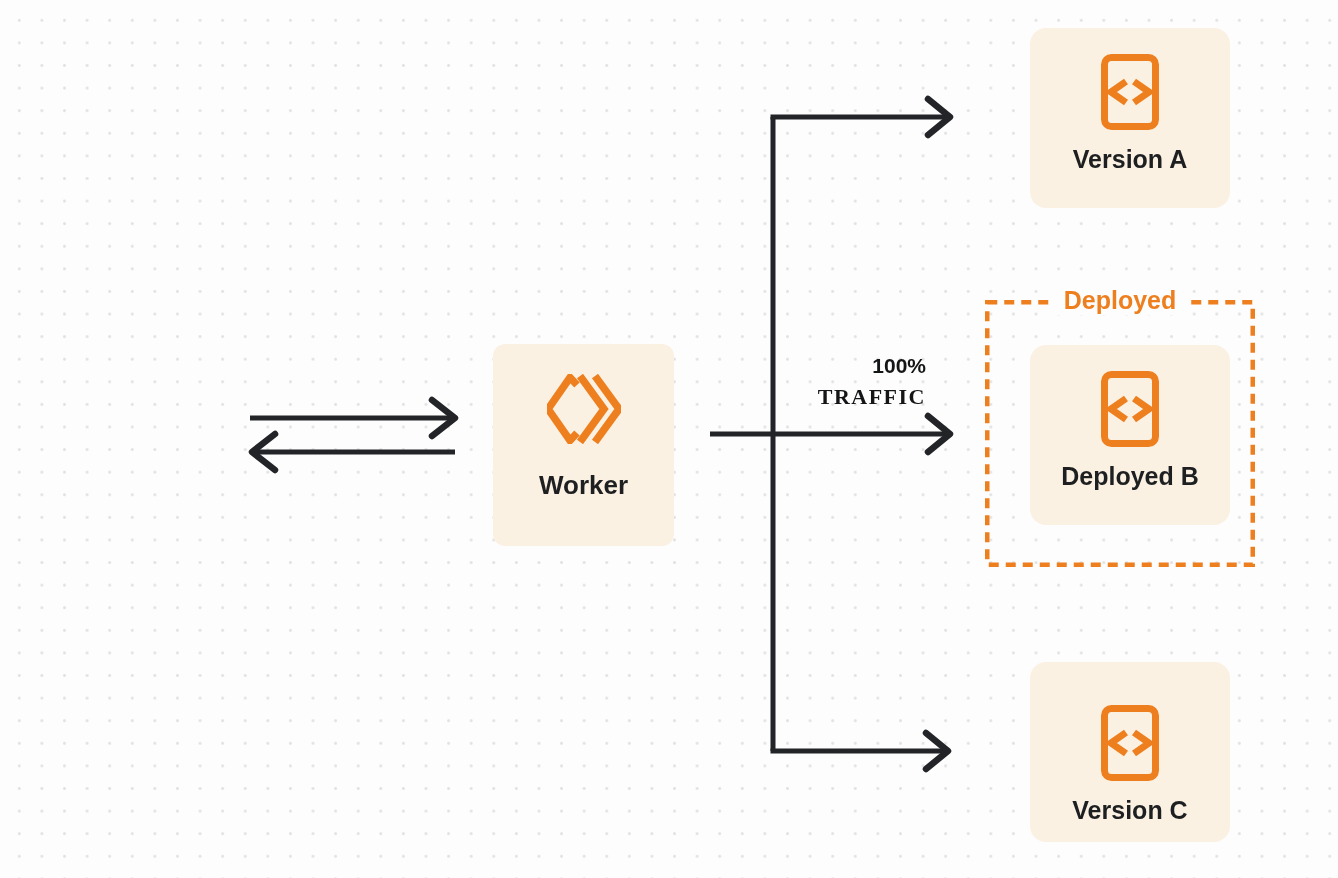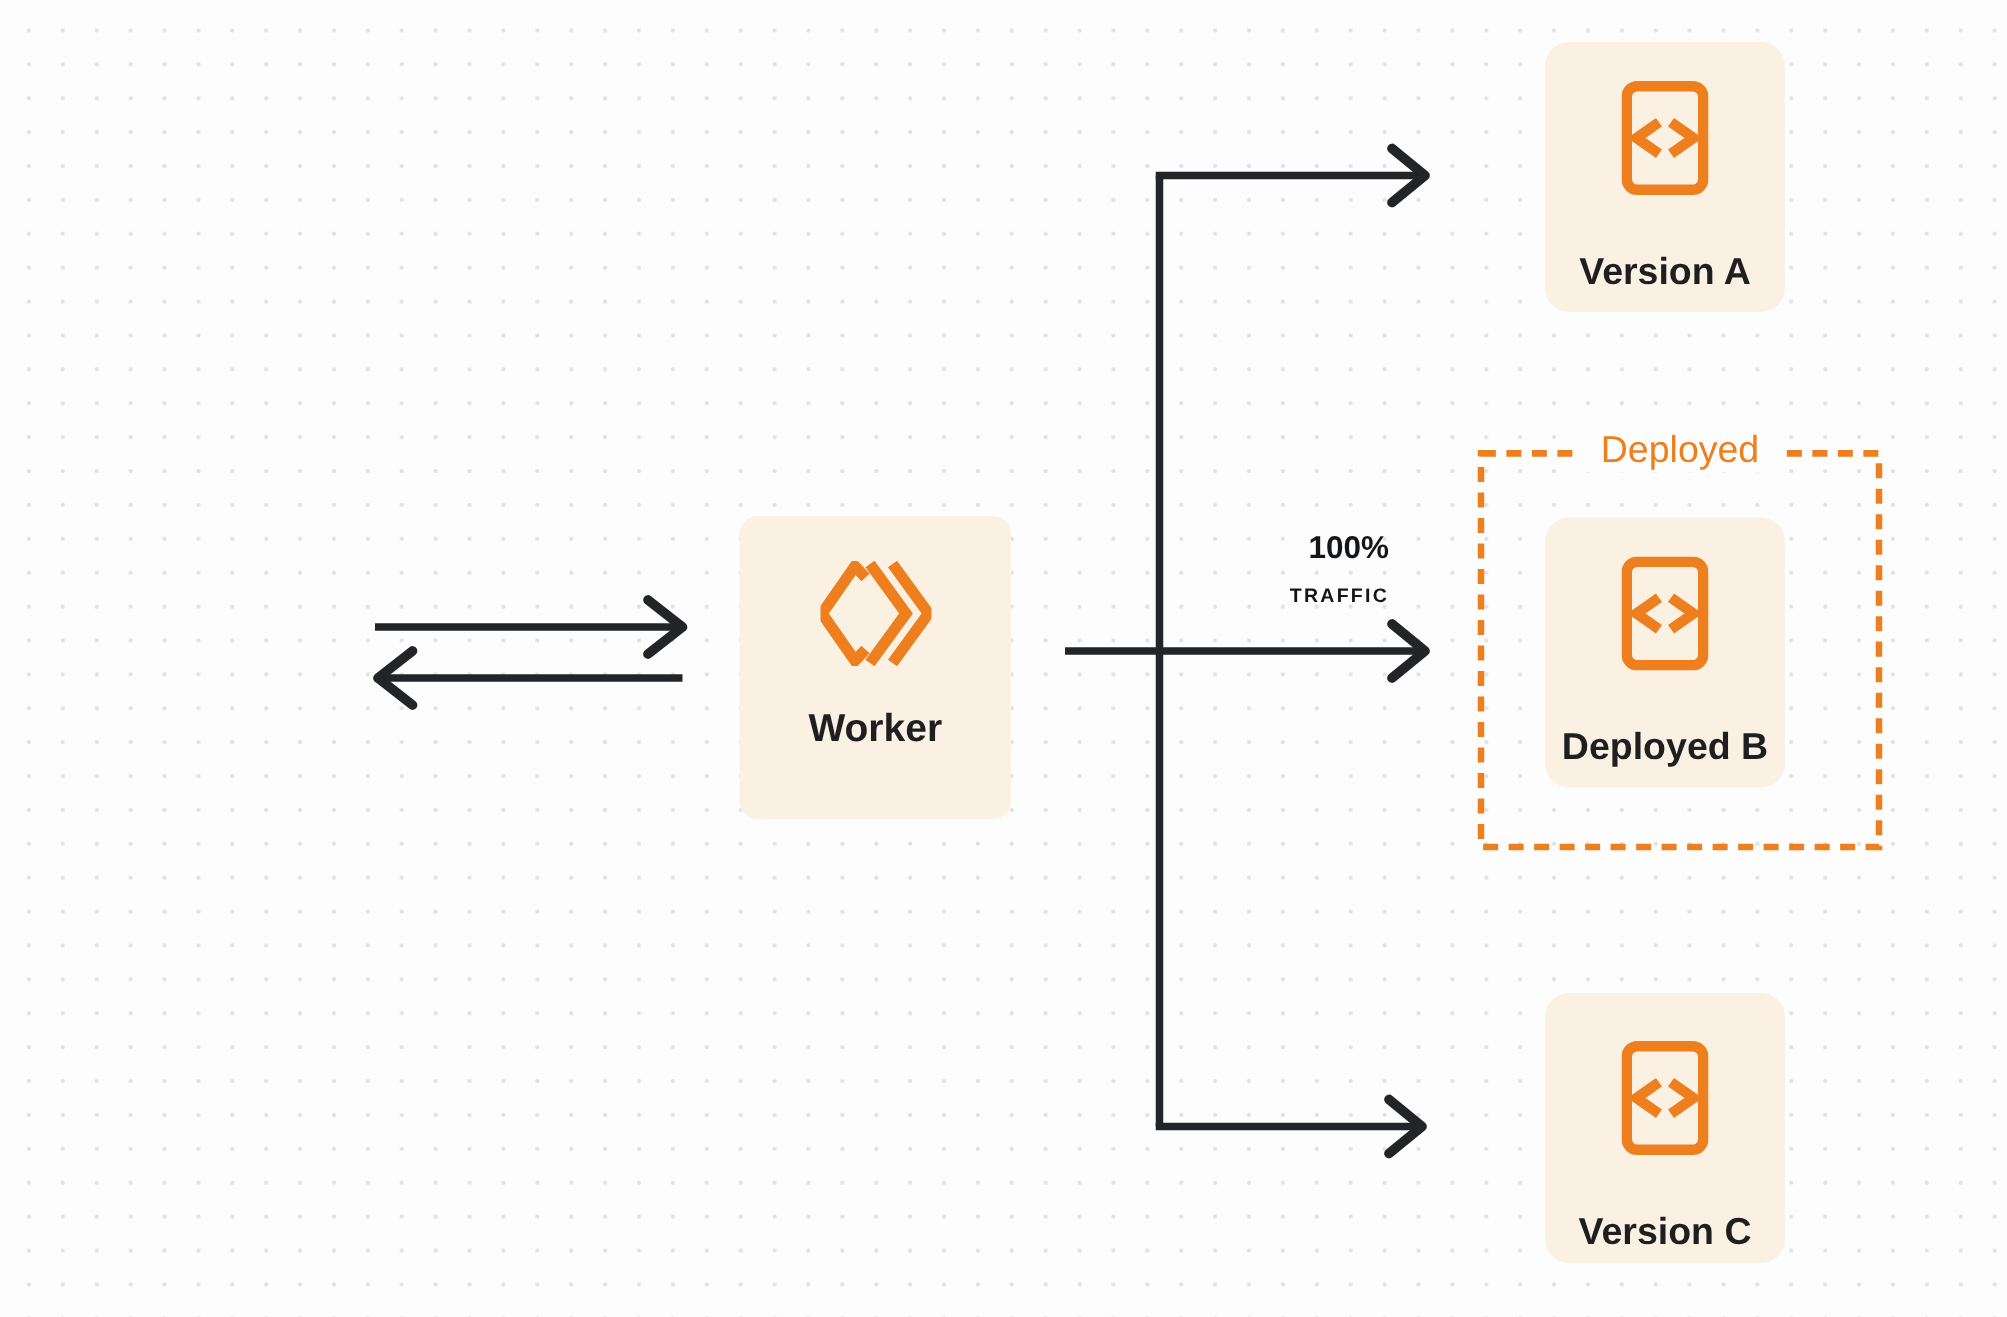--- a/index.html
+++ b/index.html
@@ -62,25 +62,25 @@
   }
   .worker-node {
     left: 493px; top: 344px; width: 181px; height: 202px;
     background: var(--node-cream);
     border-radius: 12px;
     padding-top: 30px;
     gap: 26px;
     font-size: 26px;
   }
   .version-node {
-    width: 160px; height: 180px;
+    width: 200px; height: 180px;
     background: var(--node-cream);
     border-radius: 16px;
     padding-top: 26px;
-    gap: 36px;
+    gap: 14px;
     font-size: 25px;
   }
   .version-a { left: 1030px; top: 28px; }
   .version-b { left: 1030px; top: 345px; }
   .version-c { left: 1030px; top: 662px; justify-content: center; }
   .node .label { line-height: 30px; }
 
   .workers-logo { width: 74px; height: 70px; }
   .workers-logo path {
     stroke: var(--accent);
@@ -111,37 +111,37 @@
     fill: none;
   }
   .deployed-label {
     position: absolute;
     top: -15px;
     left: 50%;
     transform: translateX(-50%);
     background: var(--page-bg);
     padding: 0 14px;
     color: var(--accent);
-    font-weight: 400;
+    font-weight: 700;
     font-size: 25px;
     line-height: 30px;
     white-space: nowrap;
   }
 
   .traffic-label {
     position: absolute;
     left: 791px;
     top: 351px;
     width: 135px;
     text-align: right;
     color: #141517;
     font-weight: 700;
   }
   .traffic-line1 { font-size: 21px; line-height: 29px; }
-  .traffic-line2 { font-size: 13px; line-height: 33px; letter-spacing: 1.5px; }
+  .traffic-line2 { font-size: 22px; line-height: 33px; letter-spacing: 1.5px; font-family: Liberation Serif, serif; }
 </style>
 </head>
 <body>
 
 <div class="canvas">
 
   <svg class="connectors" viewBox="0 0 1338 878" xmlns="http://www.w3.org/2000/svg">
 
     <line class="shaft" x1="250" y1="418" x2="452" y2="418"></line>
     <polyline class="head" points="432,400 455,418 432,436"></polyline>

